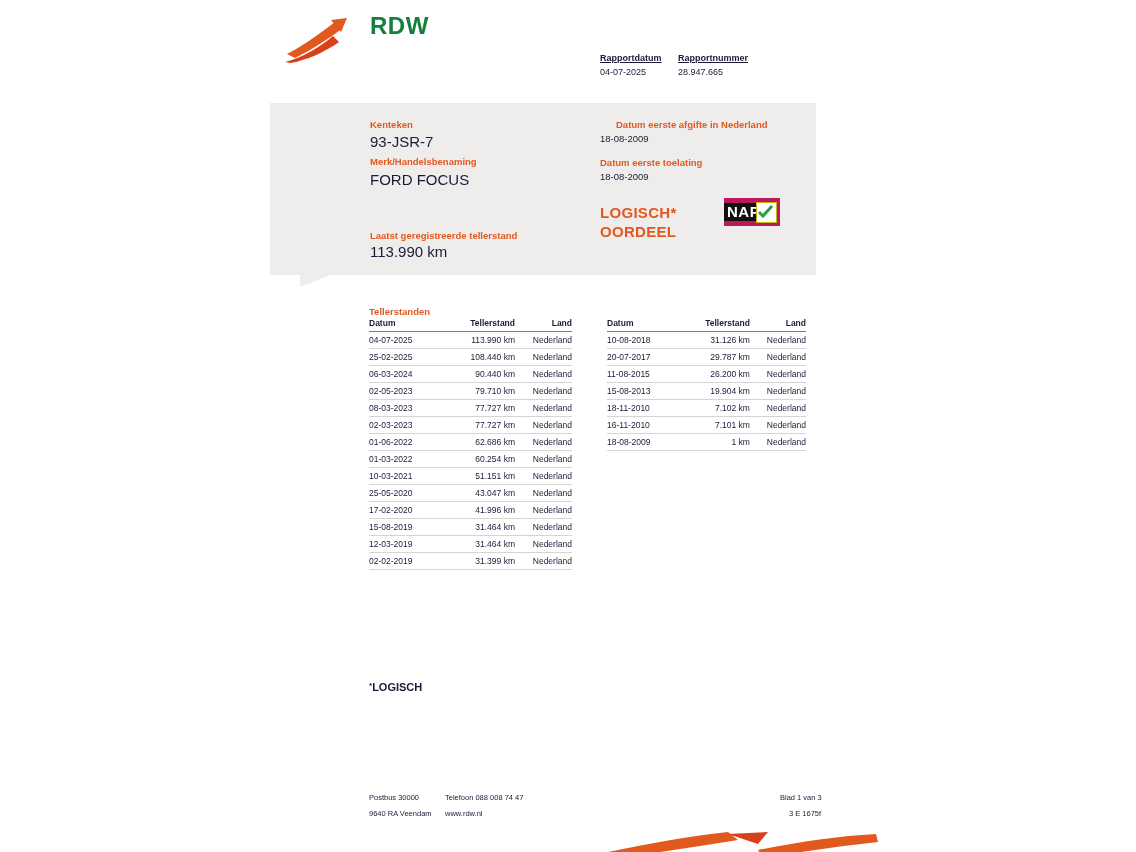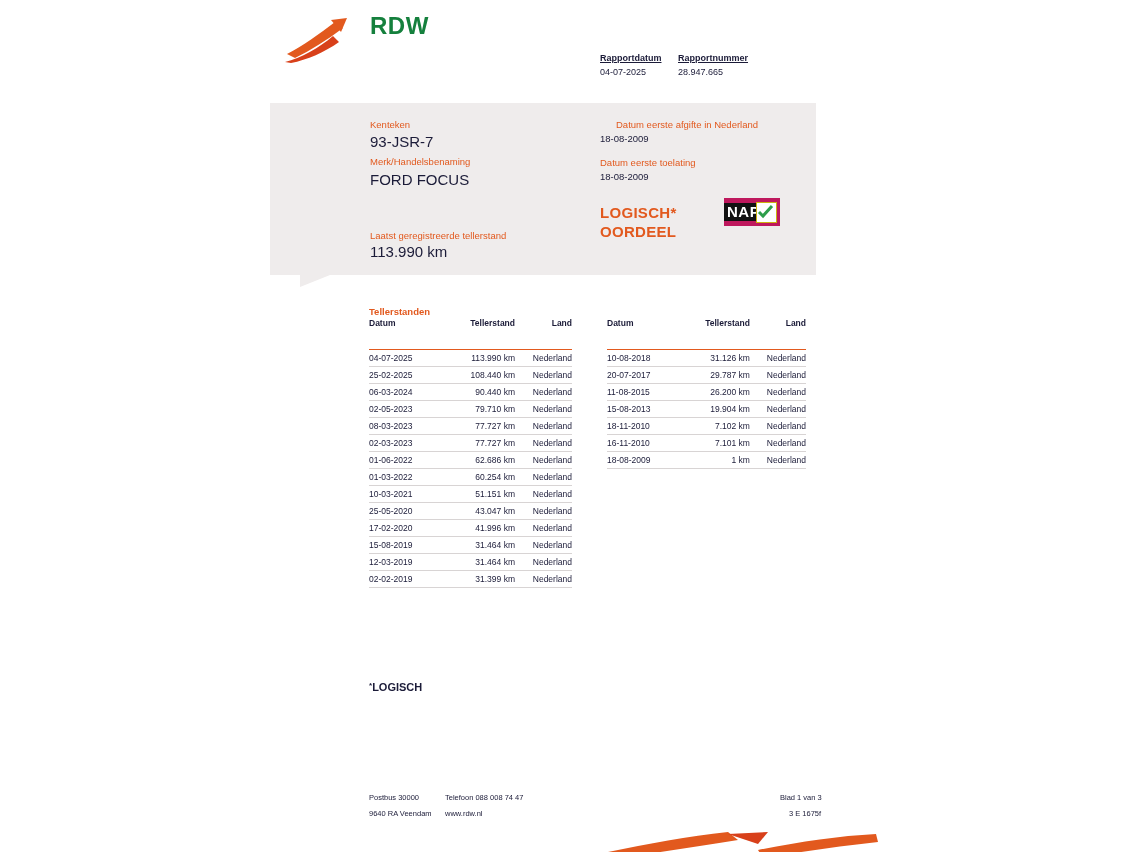--- a/index.html
+++ b/index.html
@@ -78,21 +78,21 @@
     left: 300px;
     top: 275px;
     width: 30px;
     height: 12px;
     background: #efecec;
     clip-path: polygon(0 0, 100% 0, 0 100%);
   }
   .fld-label {
     position: absolute;
     font-size: 9.5px;
-    font-weight: normal;
+    font-weight: bold;
     color: #e2591e;
   }
   .fld-value {
     position: absolute;
     font-size: 15px;
     color: #1b1b38;
   }
   .fld-value.small {
     font-size: 9.5px;
   }
@@ -164,21 +164,21 @@
     color: #1b1b38;
     border-collapse: collapse;
   }
   .tbl.left  { left: 369px; top: 318px; width: 203px; }
   .tbl.right { left: 607px; top: 318px; width: 199px; }
   .tbl th {
     font-size: 8.5px;
     font-weight: bold;
     color: #1b1b38;
     text-align: left;
-    padding: 0 0 21px 0;
+    padding: 0 0 3px 0;
     border-bottom: 1px solid #e2591e;
     white-space: nowrap;
   }
   .tbl th.num, .tbl td.num { text-align: right; }
   .tbl th.land, .tbl td.land { text-align: right; }
   .tbl td {
     padding: 3px 0 3px 0;
     border-bottom: 1px solid #d8d4d4;
     white-space: nowrap;
     font-size: 8.5px;

